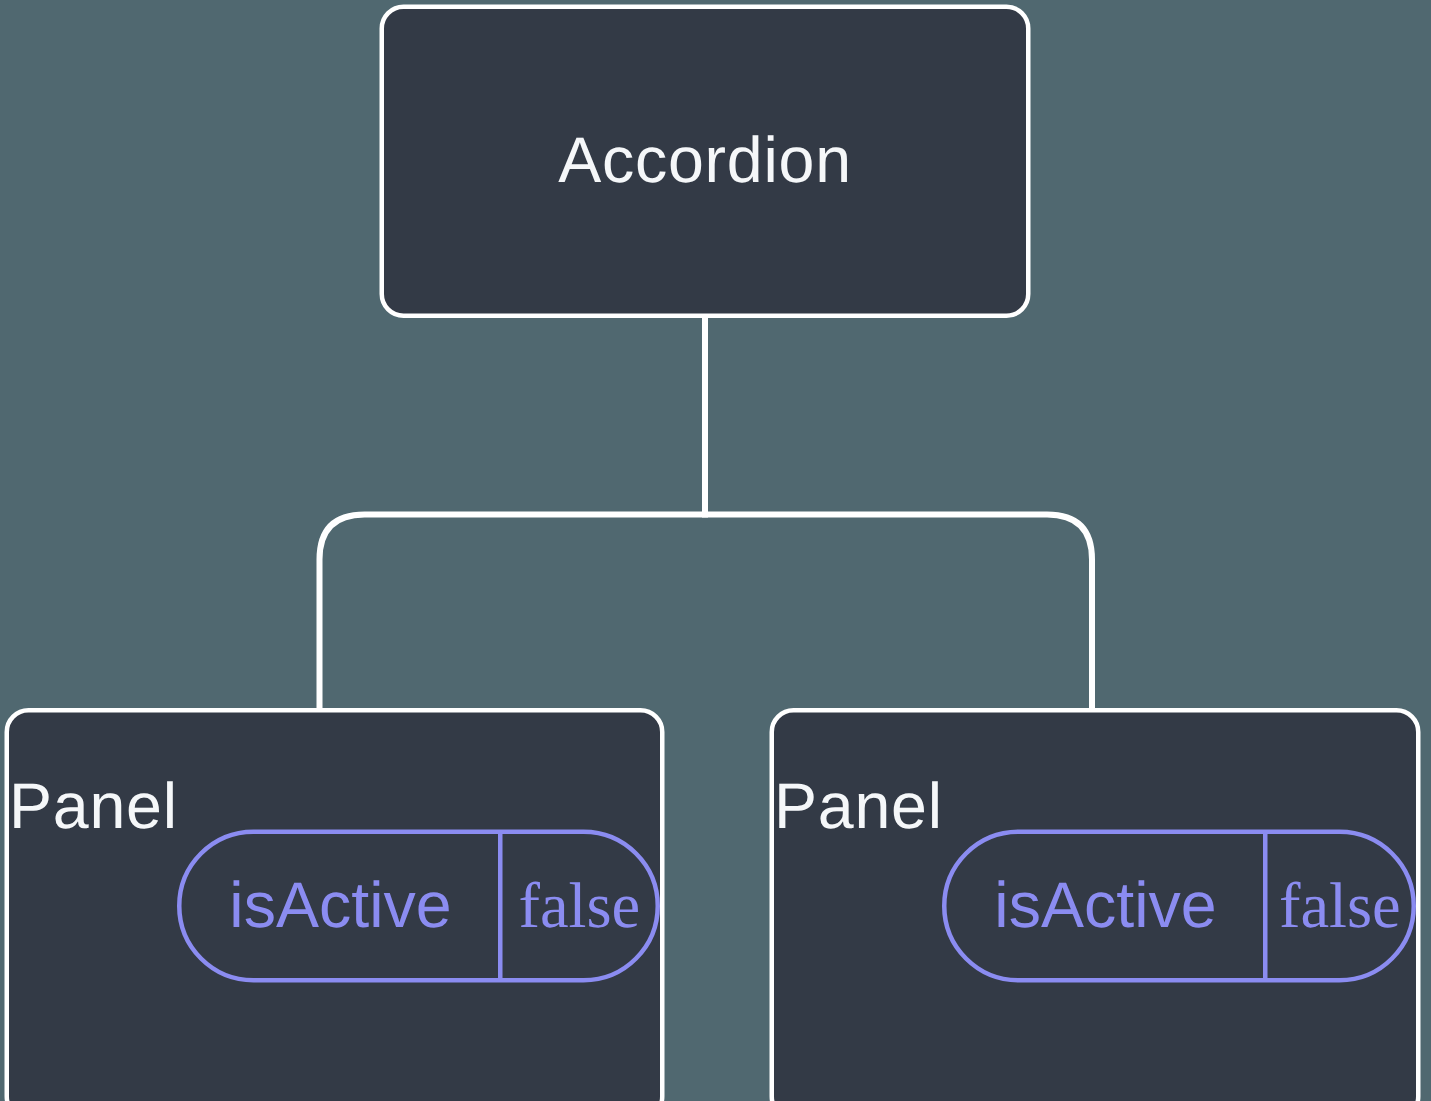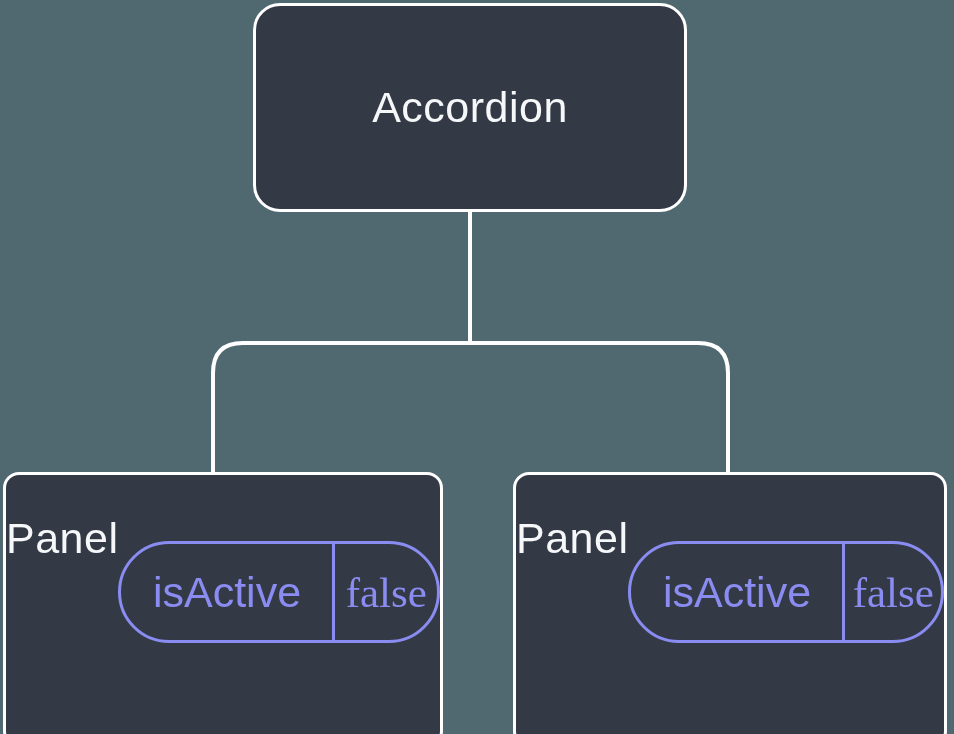--- a/index.html
+++ b/index.html
@@ -49,37 +49,36 @@
     color: var(--title-text);
   }
   .root-node {
     left: 253px;
     top: 3px;
     width: 434px;
     height: 209px;
     display: flex;
     align-items: center;
     justify-content: center;
-    border-radius: 27px;
   }
   .panel-node {
     top: 472px;
     height: 275px;
     display: flex;
     align-items: flex-start;
     padding-top: 38px;
   }
   .panel-node.left { left: 3px; width: 440px; }
   .panel-node.right { left: 513px; width: 434px; }
   .panel-node .node-title {
     height: 50px;
     line-height: 50px;
   }
   .state-pill {
-    margin-top: 28px;
+    margin-top: 40px;
     width: 367px;
     height: 102px;
     border: 3px solid var(--state-accent);
     border-radius: 51px;
     display: flex;
     align-items: stretch;
     overflow: hidden;
     color: var(--state-accent);
     font-size: 43px;
   }

